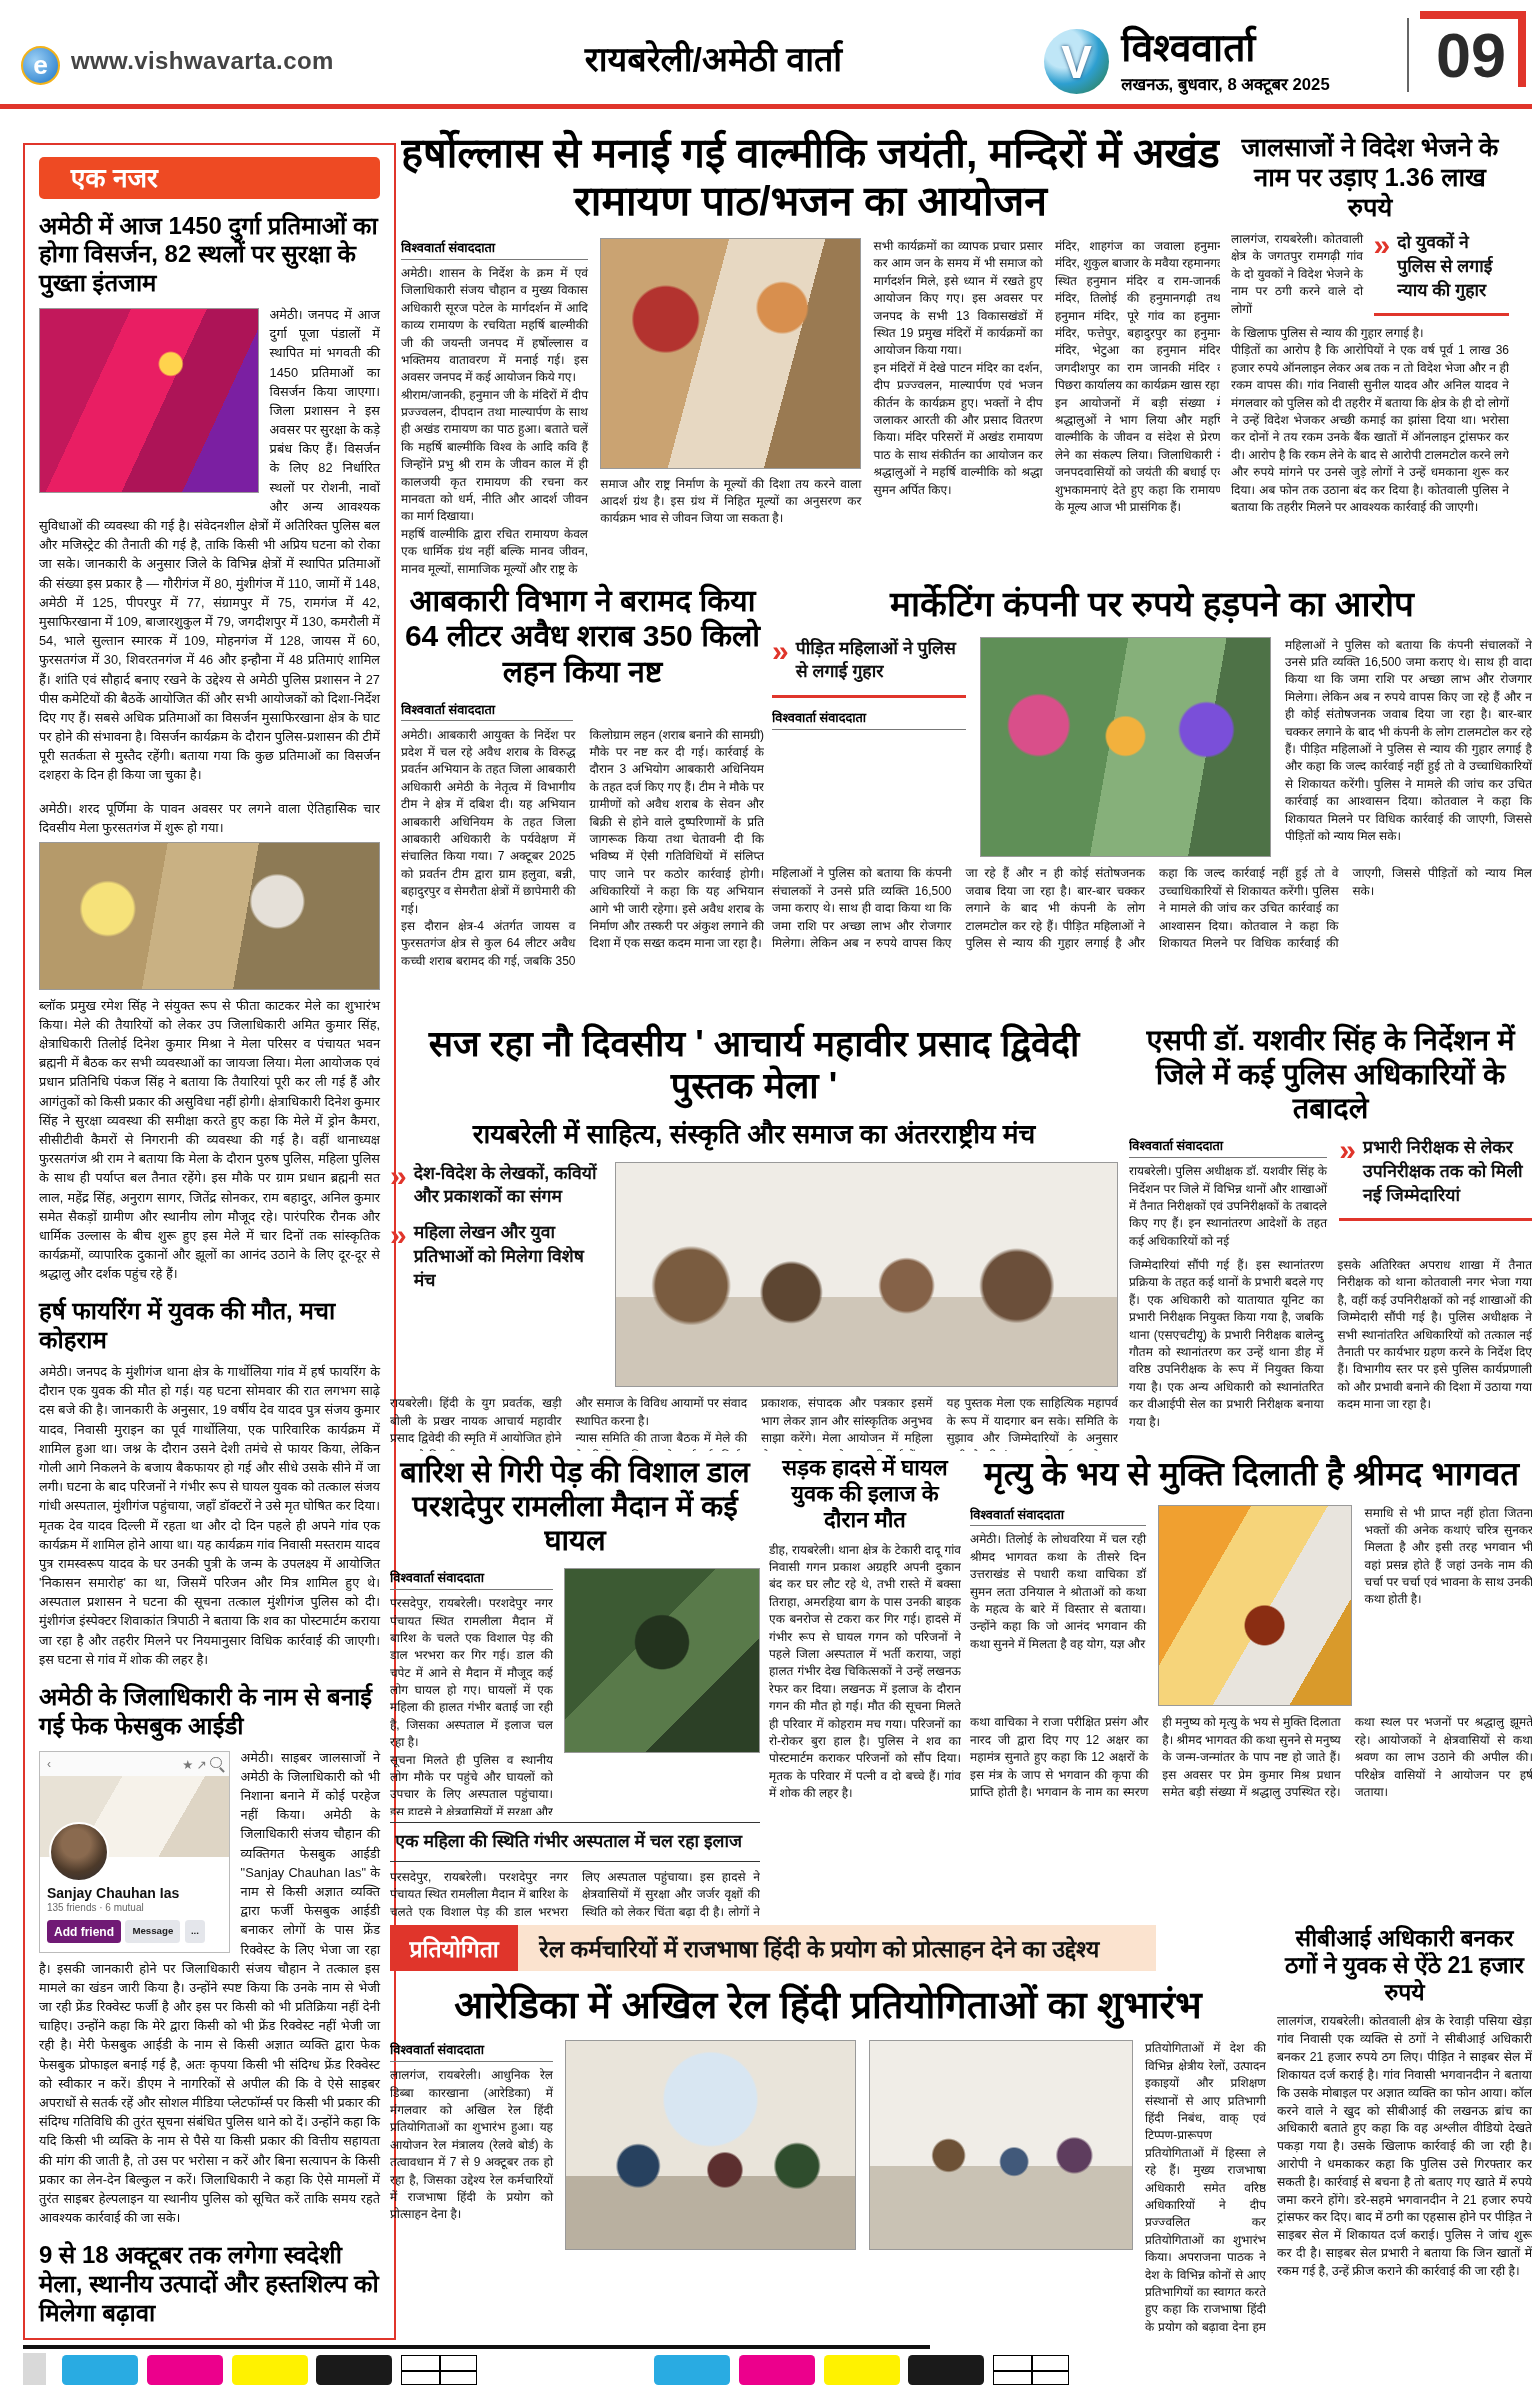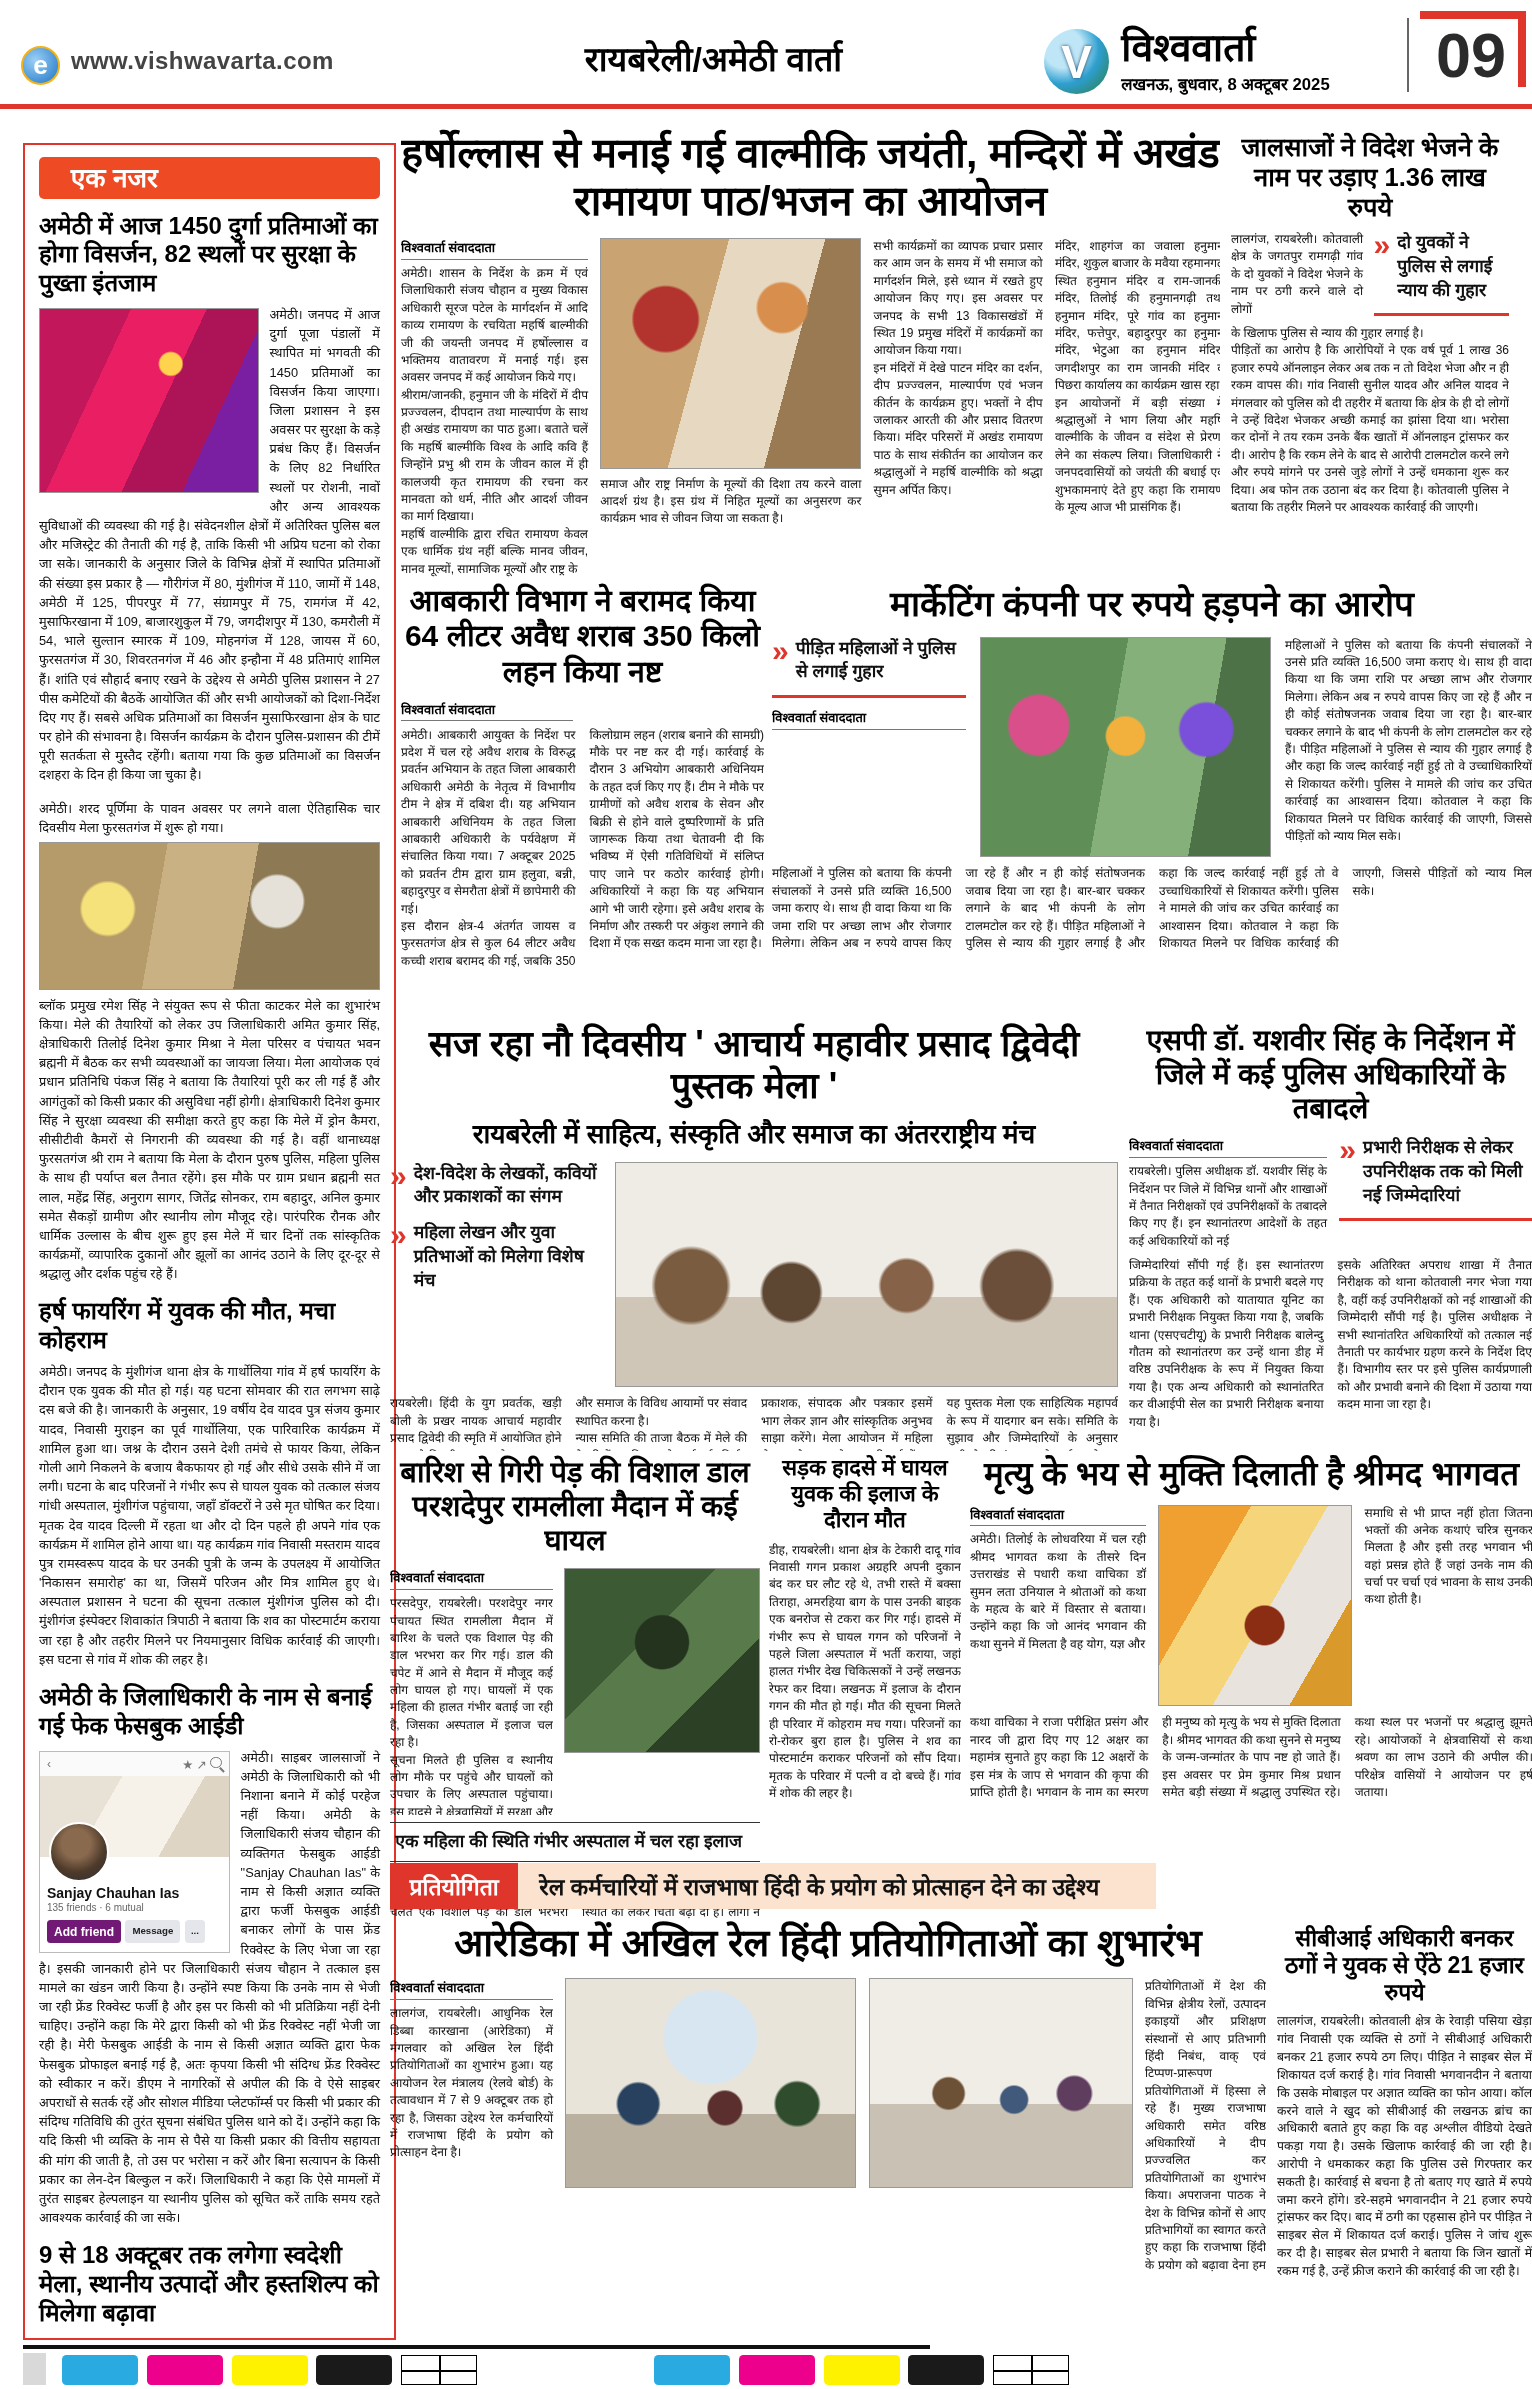--- a/index.html
+++ b/index.html
@@ -298,21 +298,21 @@
       <div class="photo" style="width:194px;height:201px;flex:none;background:
         radial-gradient(circle at 55% 60%,#8a2d12 0 12%,transparent 13%),
         linear-gradient(120deg,#f0a030 0 30%,#f6d47a 30% 55%,#e8e4dd 55% 80%,#d99a2b 80%);"></div>
       <div style="flex:1;">
         <div class="bt">समाधि से भी प्राप्त नहीं होता जितना भक्तों की अनेक कथाएं चरित्र सुनकर मिलता है और इसी तरह भगवान भी वहां प्रसन्न होते हैं जहां उनके नाम की चर्चा पर चर्चा एवं भावना के साथ उनकी कथा होती है।</div>
       </div>
     </div>
     <div class="bt cols3" style="margin-top:8.8px;">कथा वाचिका ने राजा परीक्षित प्रसंग और नारद जी द्वारा दिए गए 12 अक्षर का महामंत्र सुनाते हुए कहा कि 12 अक्षरों के इस मंत्र के जाप से भगवान की कृपा की प्राप्ति होती है। भगवान के नाम का स्मरण ही मनुष्य को मृत्यु के भय से मुक्ति दिलाता है। श्रीमद भागवत की कथा सुनने से मनुष्य के जन्म-जन्मांतर के पाप नष्ट हो जाते हैं। इस अवसर पर प्रेम कुमार मिश्र प्रधान समेत बड़ी संख्या में श्रद्धालु उपस्थित रहे। कथा स्थल पर भजनों पर श्रद्धालु झूमते रहे। आयोजकों ने क्षेत्रवासियों से कथा श्रवण का लाभ उठाने की अपील की। परिक्षेत्र वासियों ने आयोजन पर हर्ष जताया।</div>
   </div>
 
-  <div class="abs" style="left:390px;top:1863px;width:876px;height:410px;overflow:hidden;">
+  <div class="abs" style="left:390px;top:1925px;width:876px;height:410px;overflow:hidden;">
     <div class="kicker" style="width:766px;">
       <div class="kbox">प्रतियोगिता</div>
       <div class="ktxt">रेल कर्मचारियों में राजभाषा हिंदी के प्रयोग को प्रोत्साहन देने का उद्देश्य</div>
     </div>
     <div class="hl" style="font-size:38px;text-align:center;margin-top:12.3px;">आरेडिका में अखिल रेल हिंदी प्रतियोगिताओं का शुभारंभ</div>
     <div style="display:flex;gap:12.3px;margin-top:12.3px;">
       <div style="width:163px;flex:none;">
         <span class="reporter">विश्ववार्ता संवाददाता</span>
         <div class="bt">लालगंज, रायबरेली। आधुनिक रेल डिब्बा कारखाना (आरेडिका) में मंगलवार को अखिल रेल हिंदी प्रतियोगिताओं का शुभारंभ हुआ। यह आयोजन रेल मंत्रालय (रेलवे बोर्ड) के तत्वावधान में 7 से 9 अक्टूबर तक हो रहा है, जिसका उद्देश्य रेल कर्मचारियों में राजभाषा हिंदी के प्रयोग को प्रोत्साहन देना है।</div>
       </div>

